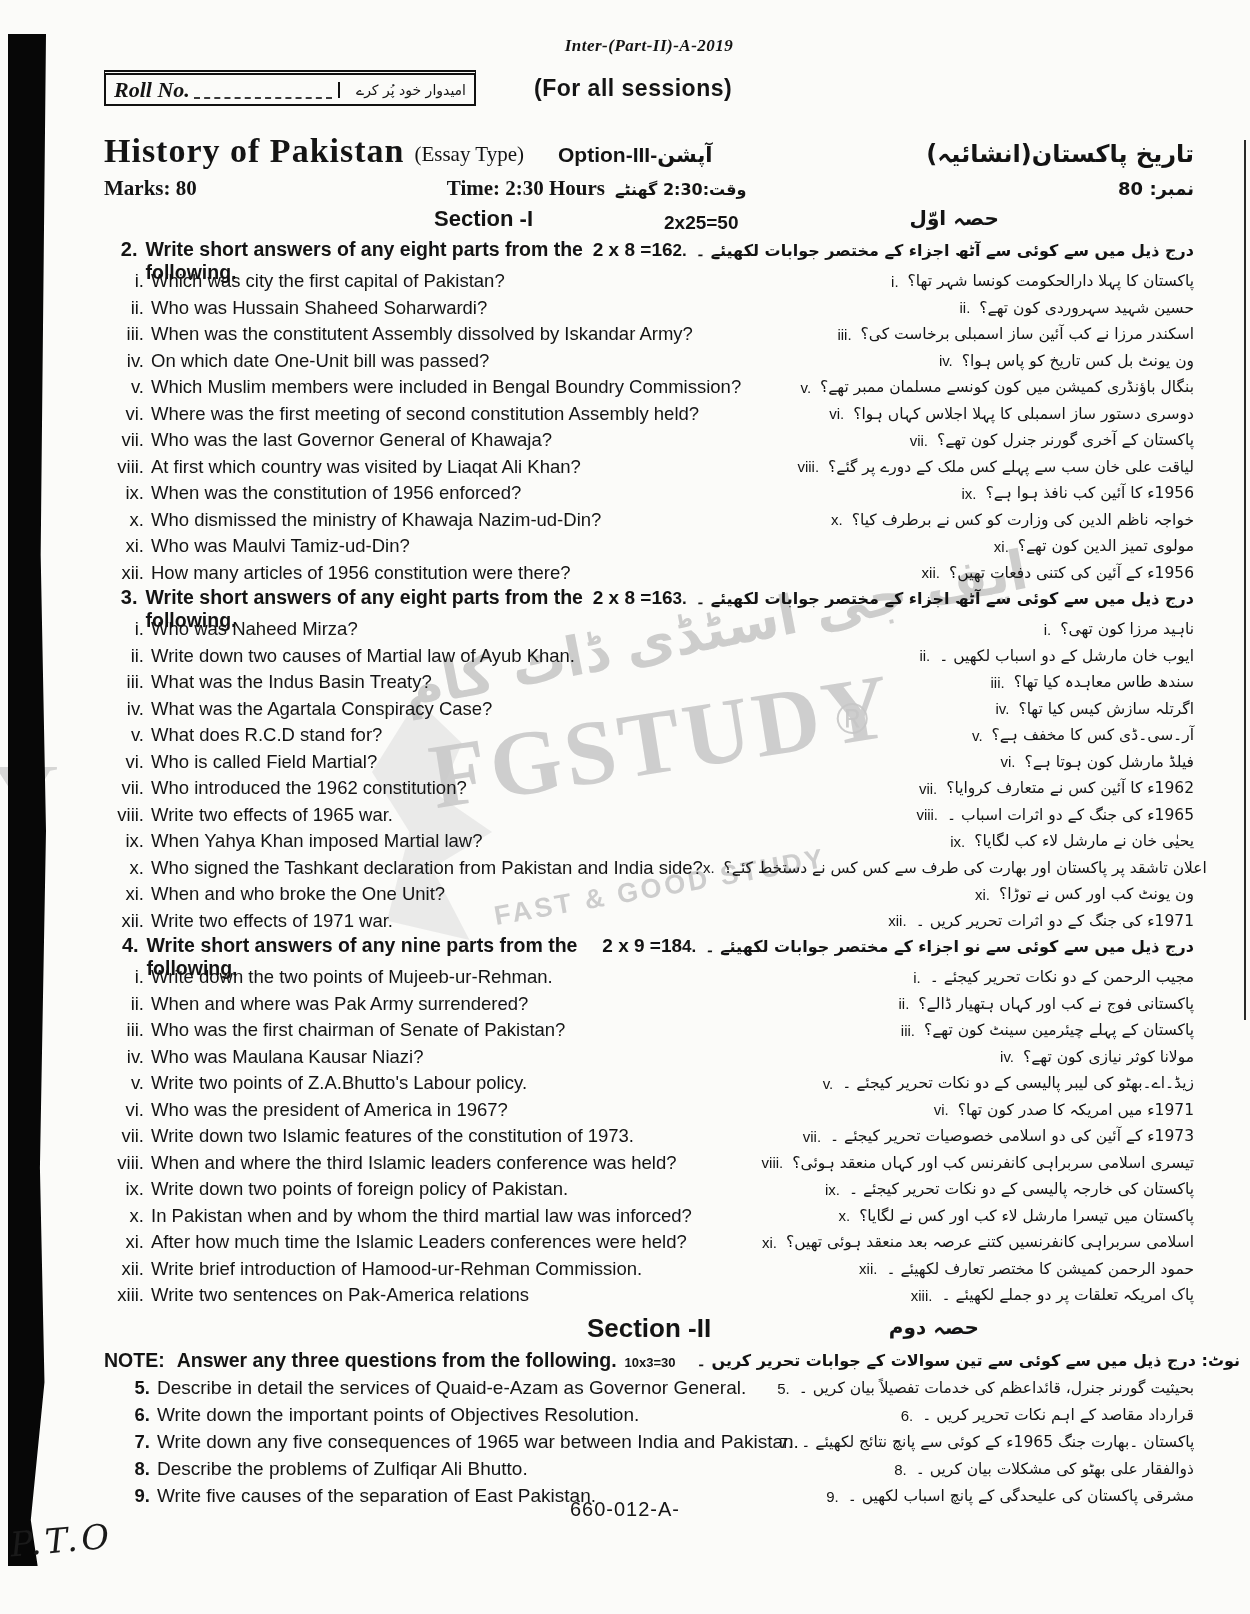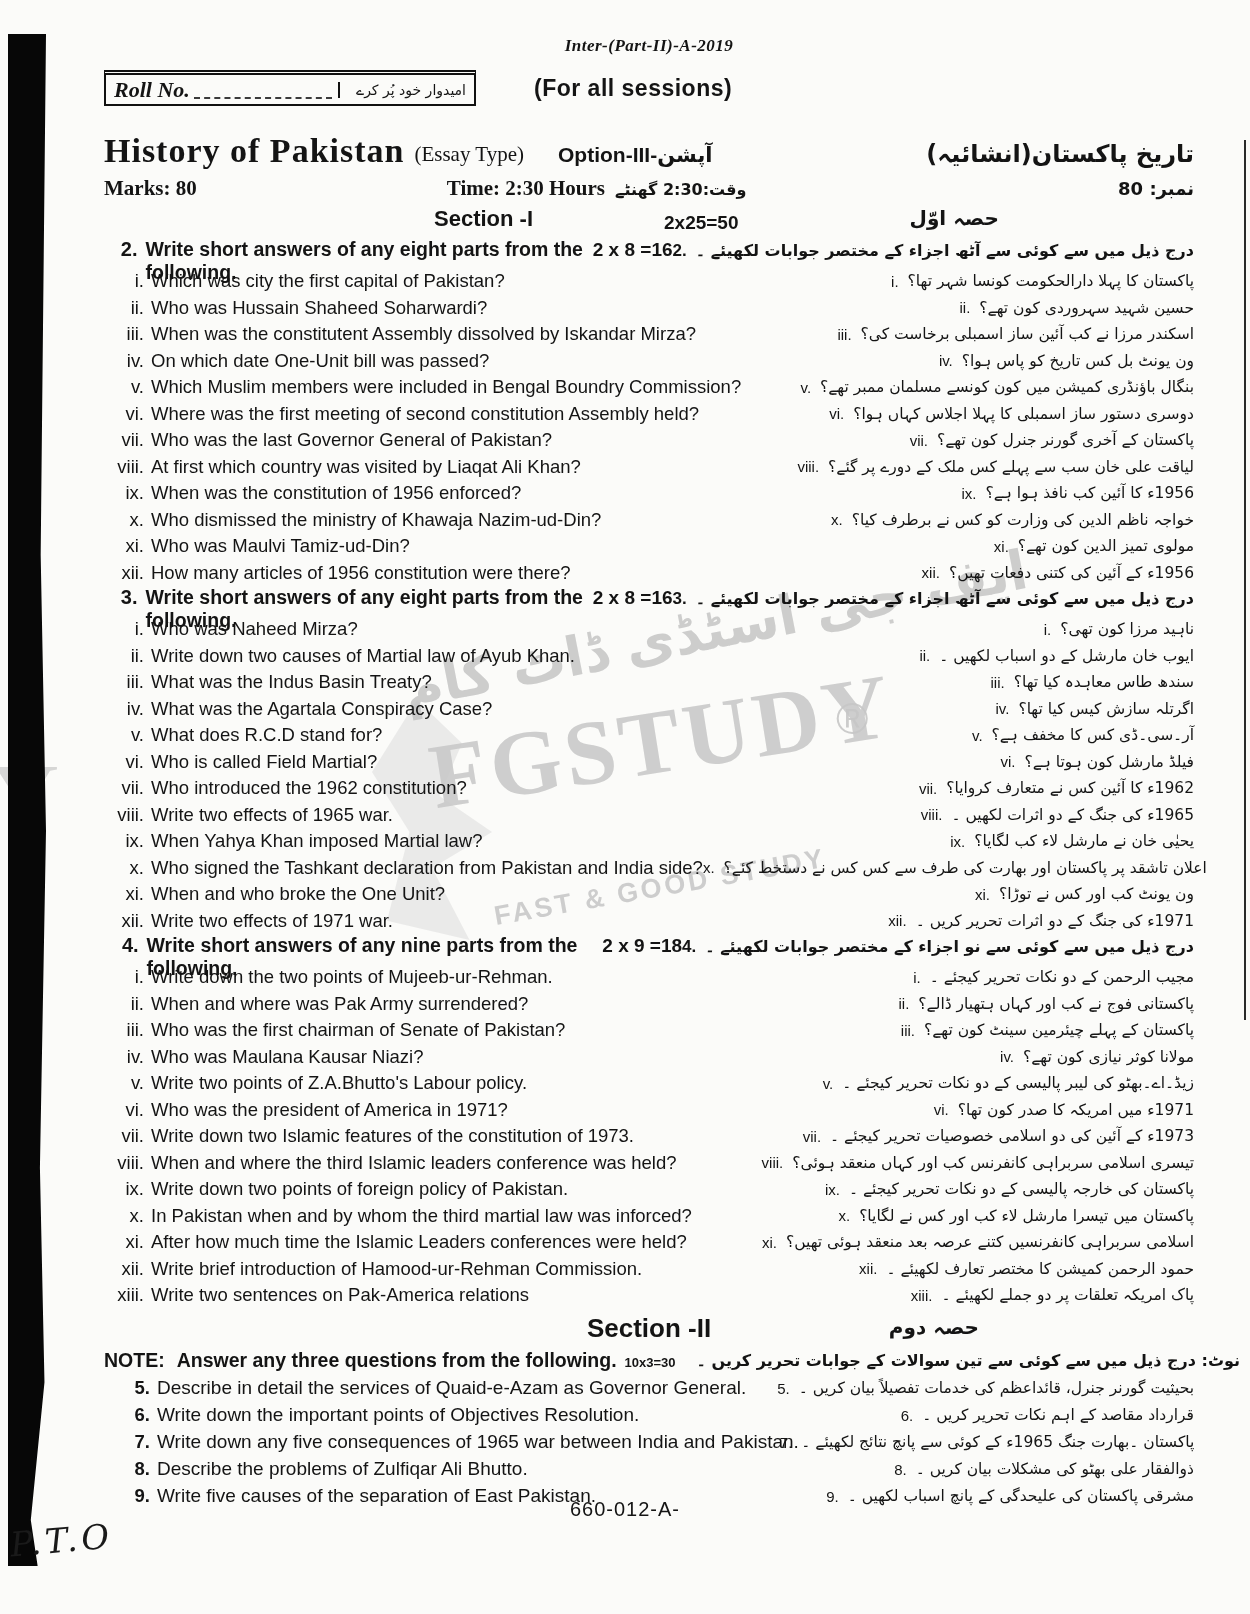--- a/index.html
+++ b/index.html
@@ -162,21 +162,21 @@
             </span>
             <span class="p-ur">
               <span class="u-num">ii.</span>
               <span class="u-text">حسین شہید سہروردی کون تھے؟</span>
             </span>
           </div>
 
           <div class="p-row">
             <span class="p-en">
               <span class="p-num">iii.</span>
-              <span class="p-text">When was the constitutent Assembly dissolved by Iskandar Mirza?</span>
+              <span class="p-text">When was the constitutent Assembly dissolved by Iskandar Army?</span>
             </span>
             <span class="p-ur">
               <span class="u-num">iii.</span>
               <span class="u-text">اسکندر مرزا نے کب آئین ساز اسمبلی برخاست کی؟</span>
             </span>
           </div>
 
           <div class="p-row">
             <span class="p-en">
               <span class="p-num">iv.</span>
@@ -206,21 +206,21 @@
             </span>
             <span class="p-ur">
               <span class="u-num">vi.</span>
               <span class="u-text">دوسری دستور ساز اسمبلی کا پہلا اجلاس کہاں ہوا؟</span>
             </span>
           </div>
 
           <div class="p-row">
             <span class="p-en">
               <span class="p-num">vii.</span>
-              <span class="p-text">Who was the last Governor General of Pakistan?</span>
+              <span class="p-text">Who was the last Governor General of Khawaja?</span>
             </span>
             <span class="p-ur">
               <span class="u-num">vii.</span>
               <span class="u-text">پاکستان کے آخری گورنر جنرل کون تھے؟</span>
             </span>
           </div>
 
           <div class="p-row">
             <span class="p-en">
               <span class="p-num">viii.</span>
@@ -369,21 +369,21 @@
             </span>
           </div>
 
           <div class="p-row">
             <span class="p-en">
               <span class="p-num">viii.</span>
               <span class="p-text">Write two effects of 1965 war.</span>
             </span>
             <span class="p-ur">
               <span class="u-num">viii.</span>
-              <span class="u-text">1965ء کی جنگ کے دو اثرات لکھیں ۔</span>
+              <span class="u-text">1965ء کی جنگ کے دو اثرات اسباب ۔</span>
             </span>
           </div>
 
           <div class="p-row">
             <span class="p-en">
               <span class="p-num">ix.</span>
               <span class="p-text">When Yahya Khan imposed Martial law?</span>
             </span>
             <span class="p-ur">
               <span class="u-num">ix.</span>
@@ -491,21 +491,21 @@
             </span>
             <span class="p-ur">
               <span class="u-num">v.</span>
               <span class="u-text">زیڈ۔اے۔بھٹو کی لیبر پالیسی کے دو نکات تحریر کیجئے ۔</span>
             </span>
           </div>
 
           <div class="p-row">
             <span class="p-en">
               <span class="p-num">vi.</span>
-              <span class="p-text">Who was the president of America in 1971?</span>
+              <span class="p-text">Who was the president of America in 1967?</span>
             </span>
             <span class="p-ur">
               <span class="u-num">vi.</span>
               <span class="u-text">1971ء میں امریکہ کا صدر کون تھا؟</span>
             </span>
           </div>
 
           <div class="p-row">
             <span class="p-en">
               <span class="p-num">vii.</span>

